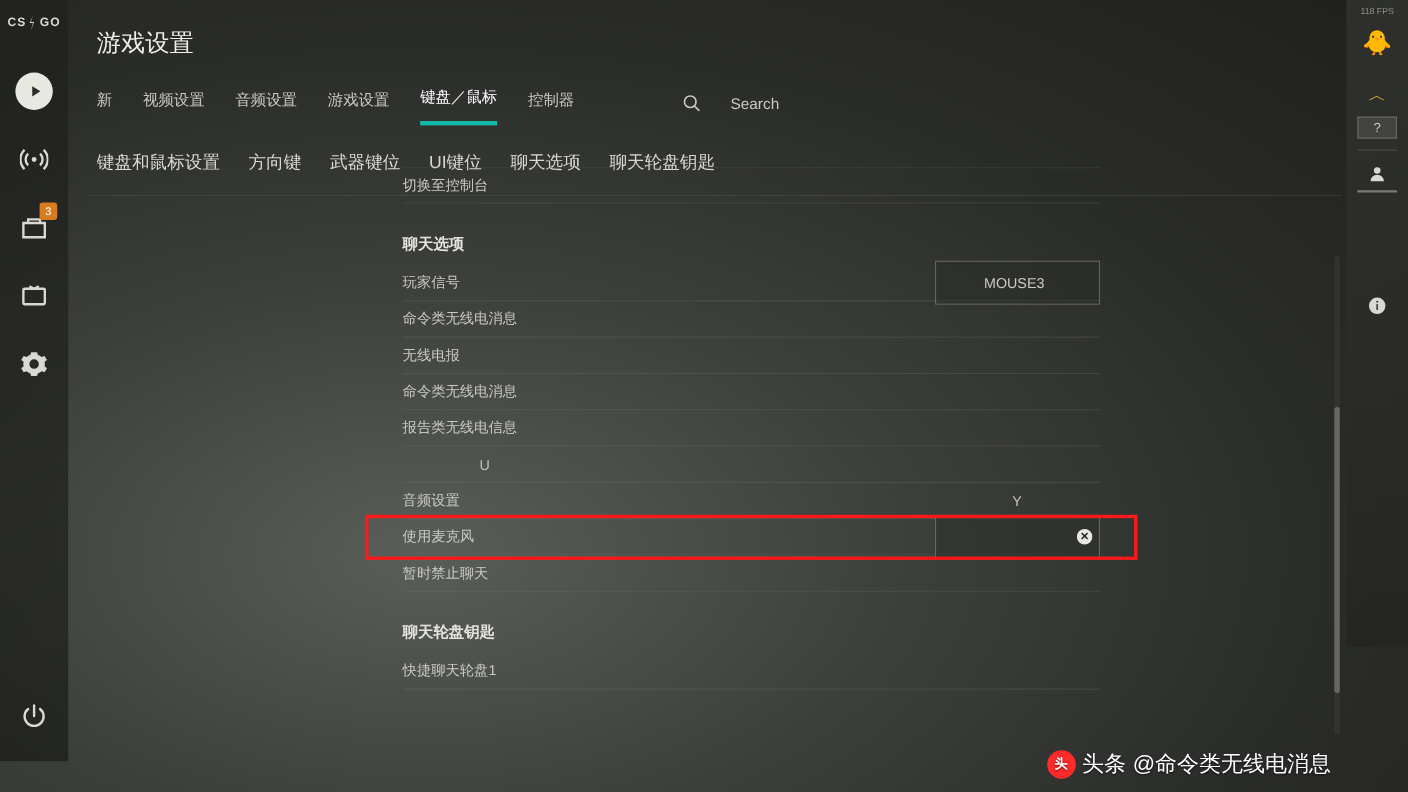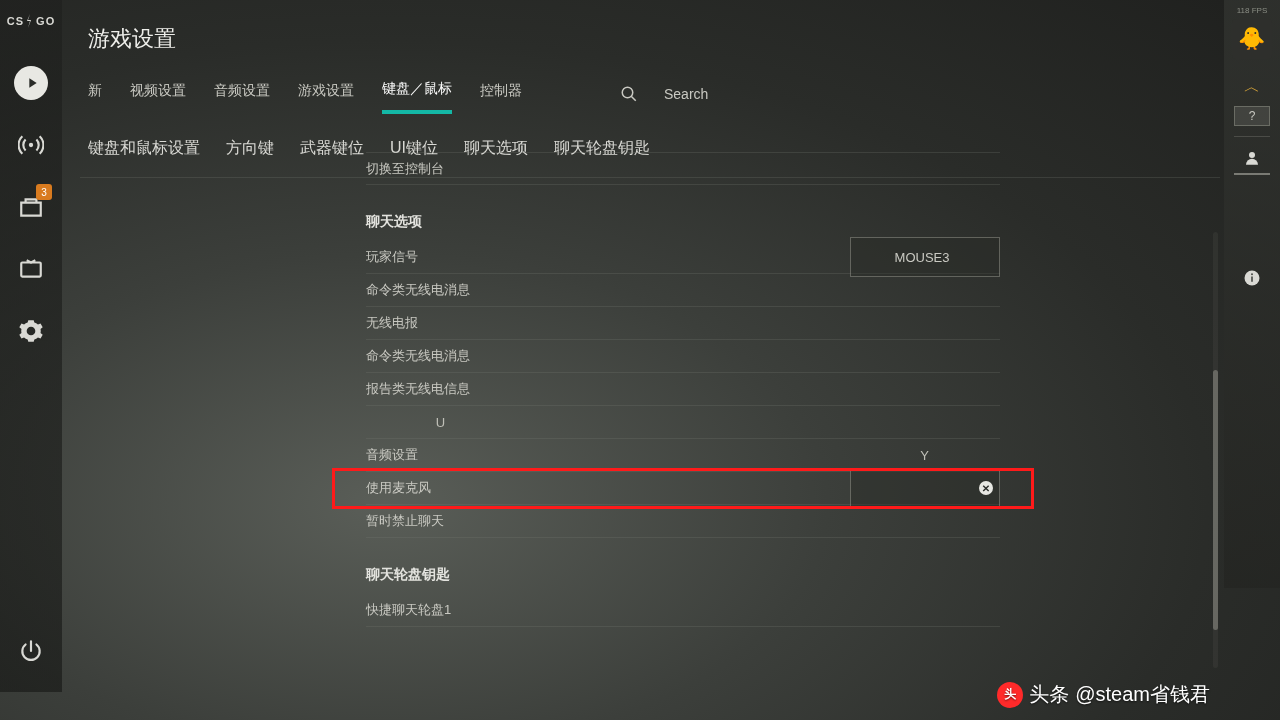--- a/index.html
+++ b/index.html
@@ -222,14 +222,14 @@
 
     <div class="scroll-track"></div>
     <div class="scroll-thumb" style="top:218px; height:260px;"></div>
   <div class="highlight-box" style="left: 252px; top: 316px; width: 702px; height: 41px;"></div>
     </div>
 </div>
 
 <div class="watermark">
   <span class="hd">头</span>
   <span>头条</span>
-  <span>@steam省钱君</span>
+  <span>@命令类无线电消息</span>
 </div>
 
 </body></html>

